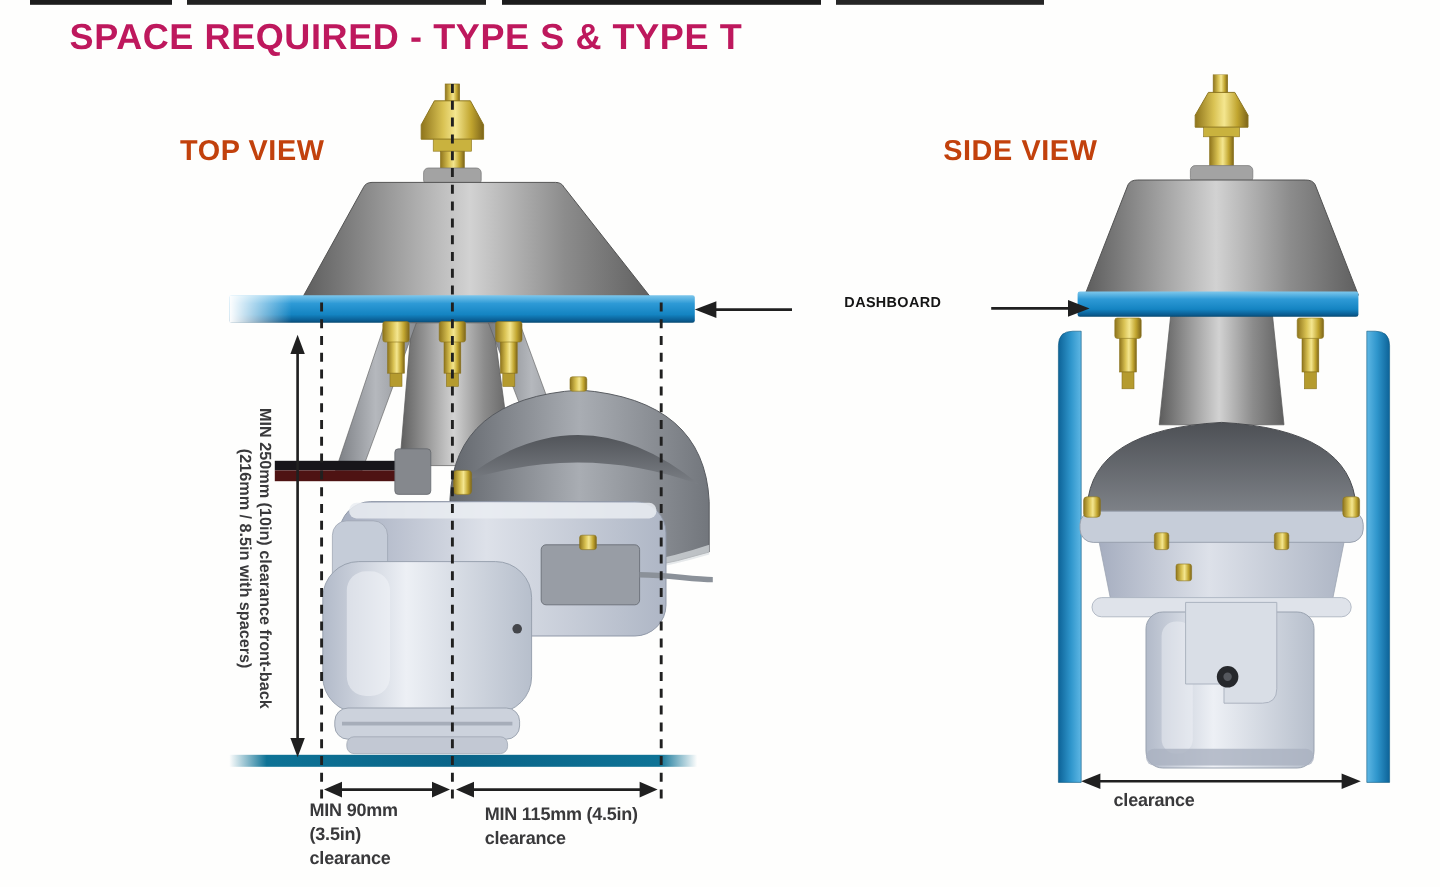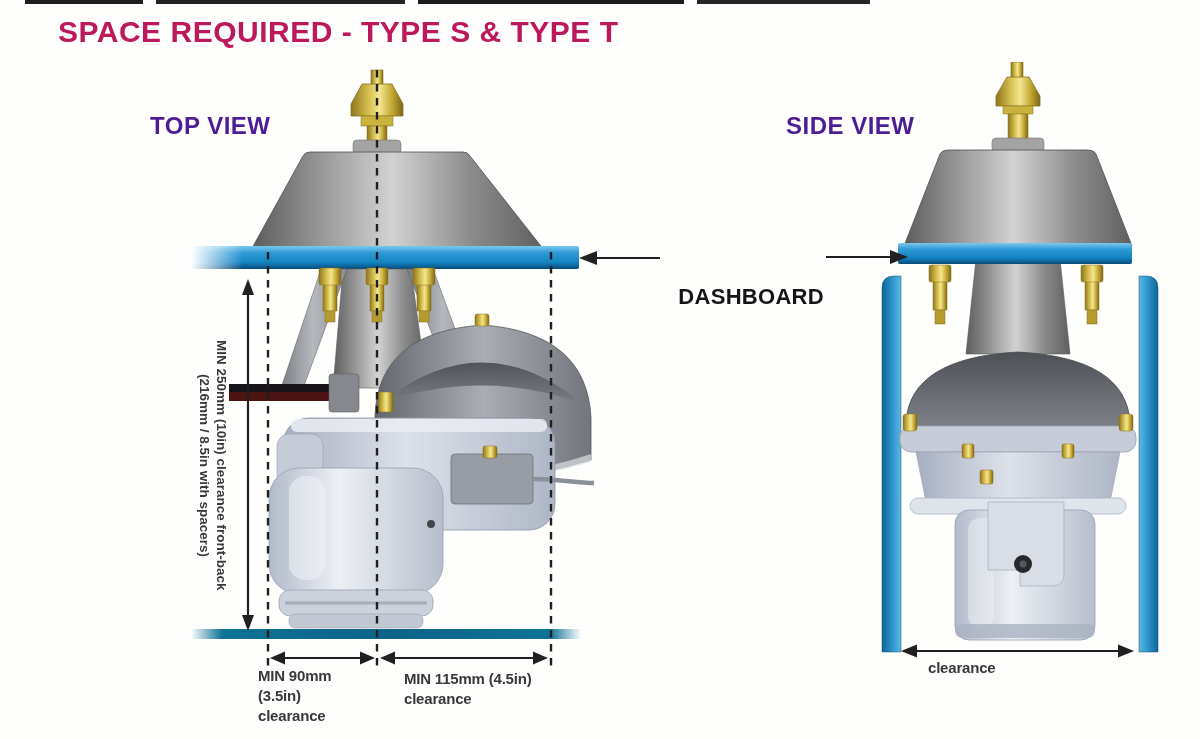--- a/index.html
+++ b/index.html
@@ -15,26 +15,26 @@
       #222 15.5% 45%, rgba(0,0,0,0) 45% 46.5%,
       #1c1c1c 46.5% 78%, rgba(0,0,0,0) 78% 79.5%,
       #262626 79.5% 100%);
   }
   .title{
     left:30px;top:15px;position:absolute;
     font-size:30px;font-weight:700;letter-spacing:.5px;
     color:#be185d;white-space:nowrap;margin-left:28px;
   }
   .viewlabel{
-    position:absolute;font-size:24px;font-weight:800;color:#4c1d95;
+    position:absolute;font-size:24px;font-weight:800;color:#c2410c;
     letter-spacing:.5px;white-space:nowrap;z-index:7;
   }
   .dash-label{
-    position:absolute;left:664px;top:245px;width:160px;text-align:right;
-    font-size:22px;font-weight:800;color:#151515;letter-spacing:.3px;z-index:7;margin-top:39px;
+    position:absolute;left:664px;top:245px;width:160px;text-align:center;
+    font-size:12px;font-weight:800;color:#151515;letter-spacing:.3px;z-index:7;
   }
   .dim{
     position:absolute;color:#39393b;font-weight:700;font-size:15px;
     line-height:20px;text-align:left;letter-spacing:-.2px;z-index:7;
   }
   .dim-vert{
     left:192px;top:293px;height:345px;width:38px;
     writing-mode:vertical-rl;text-align:center;
     font-size:13.5px;line-height:17px;letter-spacing:0;
   }

